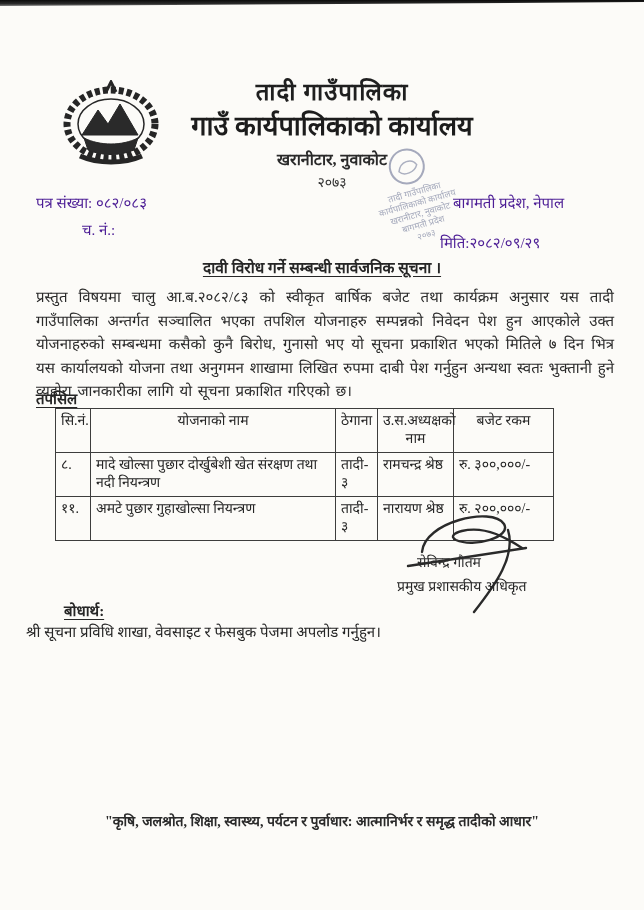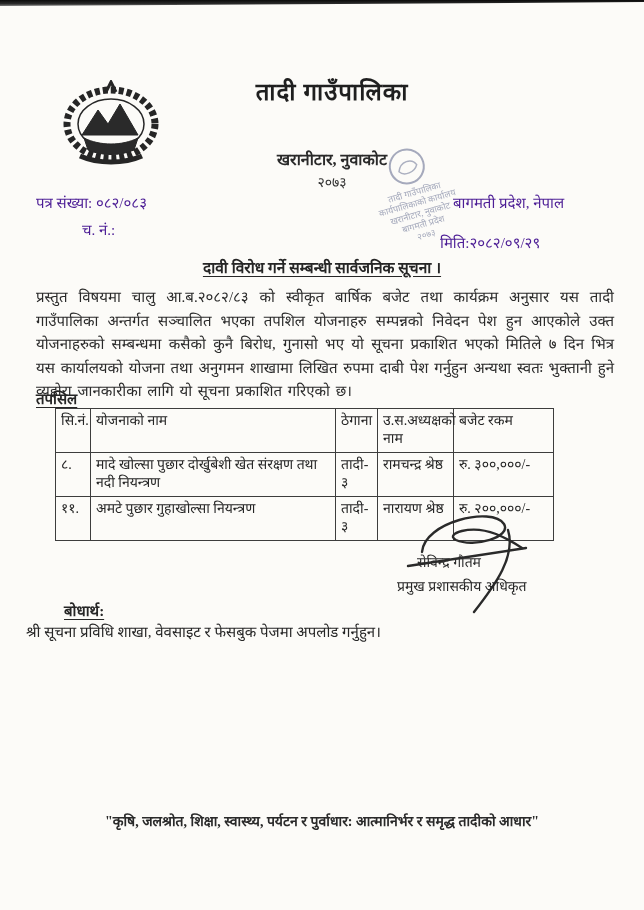--- a/index.html
+++ b/index.html
@@ -60,21 +60,21 @@
     position:absolute;left:55px;top:408px;width:498px;
     border-collapse:collapse;font-size:14px;color:#262626;
     table-layout:fixed;
   }
   table.sched td,table.sched th{
     border:1.2px solid #3d3d3d;
     padding:3px 5px 4px 5px;
     text-align:left;vertical-align:top;font-weight:normal;
     line-height:18px;
   }
-  table.sched th{height:34px;}
+  table.sched th{height:34px;text-align:center;}
   .c-sn{width:35px;}
   .c-name{width:245px;}
   .c-addr{width:42px;}
   .c-chair{width:76px;}
   .c-budget{width:100px;}
   th.c-name{padding-left:14px;}
   
   .sig-svg{position:absolute;left:404px;top:504px;width:140px;height:112px;}
   .sig-name{position:absolute;left:417px;top:552px;font-size:14px;color:#2b2b2b;}
   .sig-title{position:absolute;left:397px;top:576px;font-size:14px;color:#262626;}
@@ -122,20 +122,21 @@
       <path d="M10 22 C14 12,26 12,29 20 C25 27,14 28,10 22 Z" fill="none" stroke="rgba(92,102,138,0.5)" stroke-width="1.5"></path>
     </svg>
     <div>तादी गाउँपालिका</div>
     <div>कार्यपालिकाको कार्यालय</div>
     <div>खरानीटार, नुवाकोट</div>
     <div>बागमती प्रदेश</div>
     <div>२०७३</div>
   </div>
 
   <div class="lh-center title1">तादी गाउँपालिका</div>
+  <div class="lh-center title2">गाउँ कार्यपालिकाको कार्यालय</div>
   <div class="lh-center addr">खरानीटार, नुवाकोट</div>
   <div class="lh-center year">२०७३</div>
 
   <div class="meta letter-no">पत्र संख्या: ०८२/०८३</div>
   <div class="meta province">बागमती प्रदेश, नेपाल</div>
   <div class="meta ch-no">च. नं.:</div>
   <div class="meta date">मिति:२०८२/०९/२९</div>
 
   <div class="subject">
     <span>दावी विरोध गर्ने सम्बन्धी सार्वजनिक सूचना ।</span>

